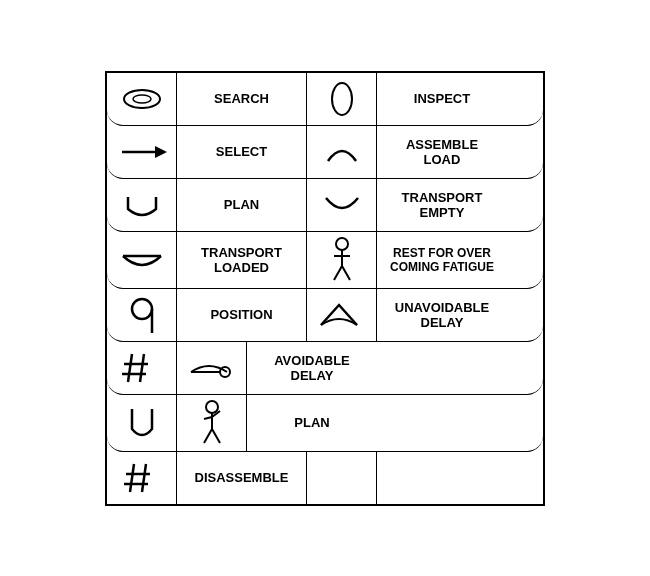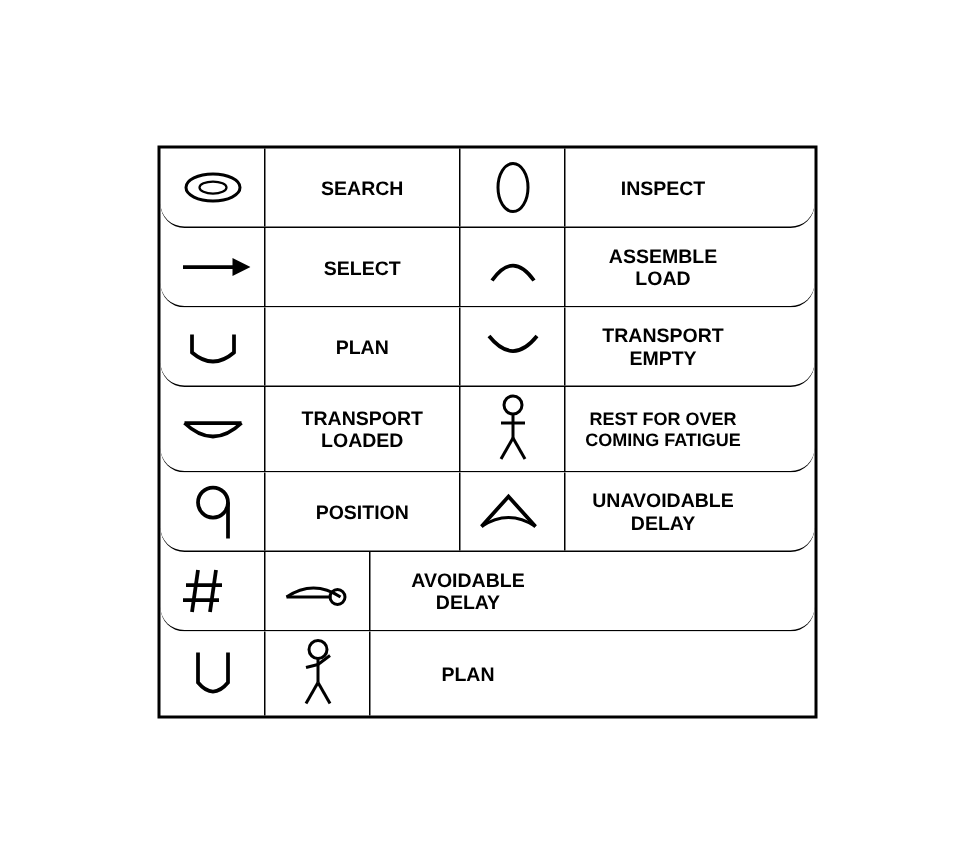--- a/index.html
+++ b/index.html
@@ -197,14 +197,28 @@
         <line x1="22" y1="14" x2="22" y2="30" stroke="#000" stroke-width="2"></line>
         <line x1="14" y1="20" x2="22" y2="18" stroke="#000" stroke-width="2"></line>
         <line x1="22" y1="18" x2="30" y2="12" stroke="#000" stroke-width="2"></line>
         <line x1="22" y1="30" x2="14" y2="44" stroke="#000" stroke-width="2"></line>
         <line x1="22" y1="30" x2="30" y2="44" stroke="#000" stroke-width="2"></line>
       </svg>
     </div>
     <div class="cell cell-label2">PLAN</div>
   </div>
 
+  <div class="row">
+    <div class="cell cell-icon">
+      <svg width="44" height="40">
+
+        <line x1="14" y1="6" x2="10" y2="34" stroke="#000" stroke-width="2.5"></line>
+        <line x1="26" y1="6" x2="22" y2="34" stroke="#000" stroke-width="2.5"></line>
+        <line x1="6" y1="16" x2="30" y2="16" stroke="#000" stroke-width="2.5"></line>
+        <line x1="4" y1="26" x2="28" y2="26" stroke="#000" stroke-width="2.5"></line>
+      </svg>
+    </div>
+    <div class="cell cell-label">DISASSEMBLE</div>
+    <div class="cell cell-icon2"></div>
+    <div class="cell cell-label2"></div>
+  </div>
 
 </div>
 
 </body></html>

